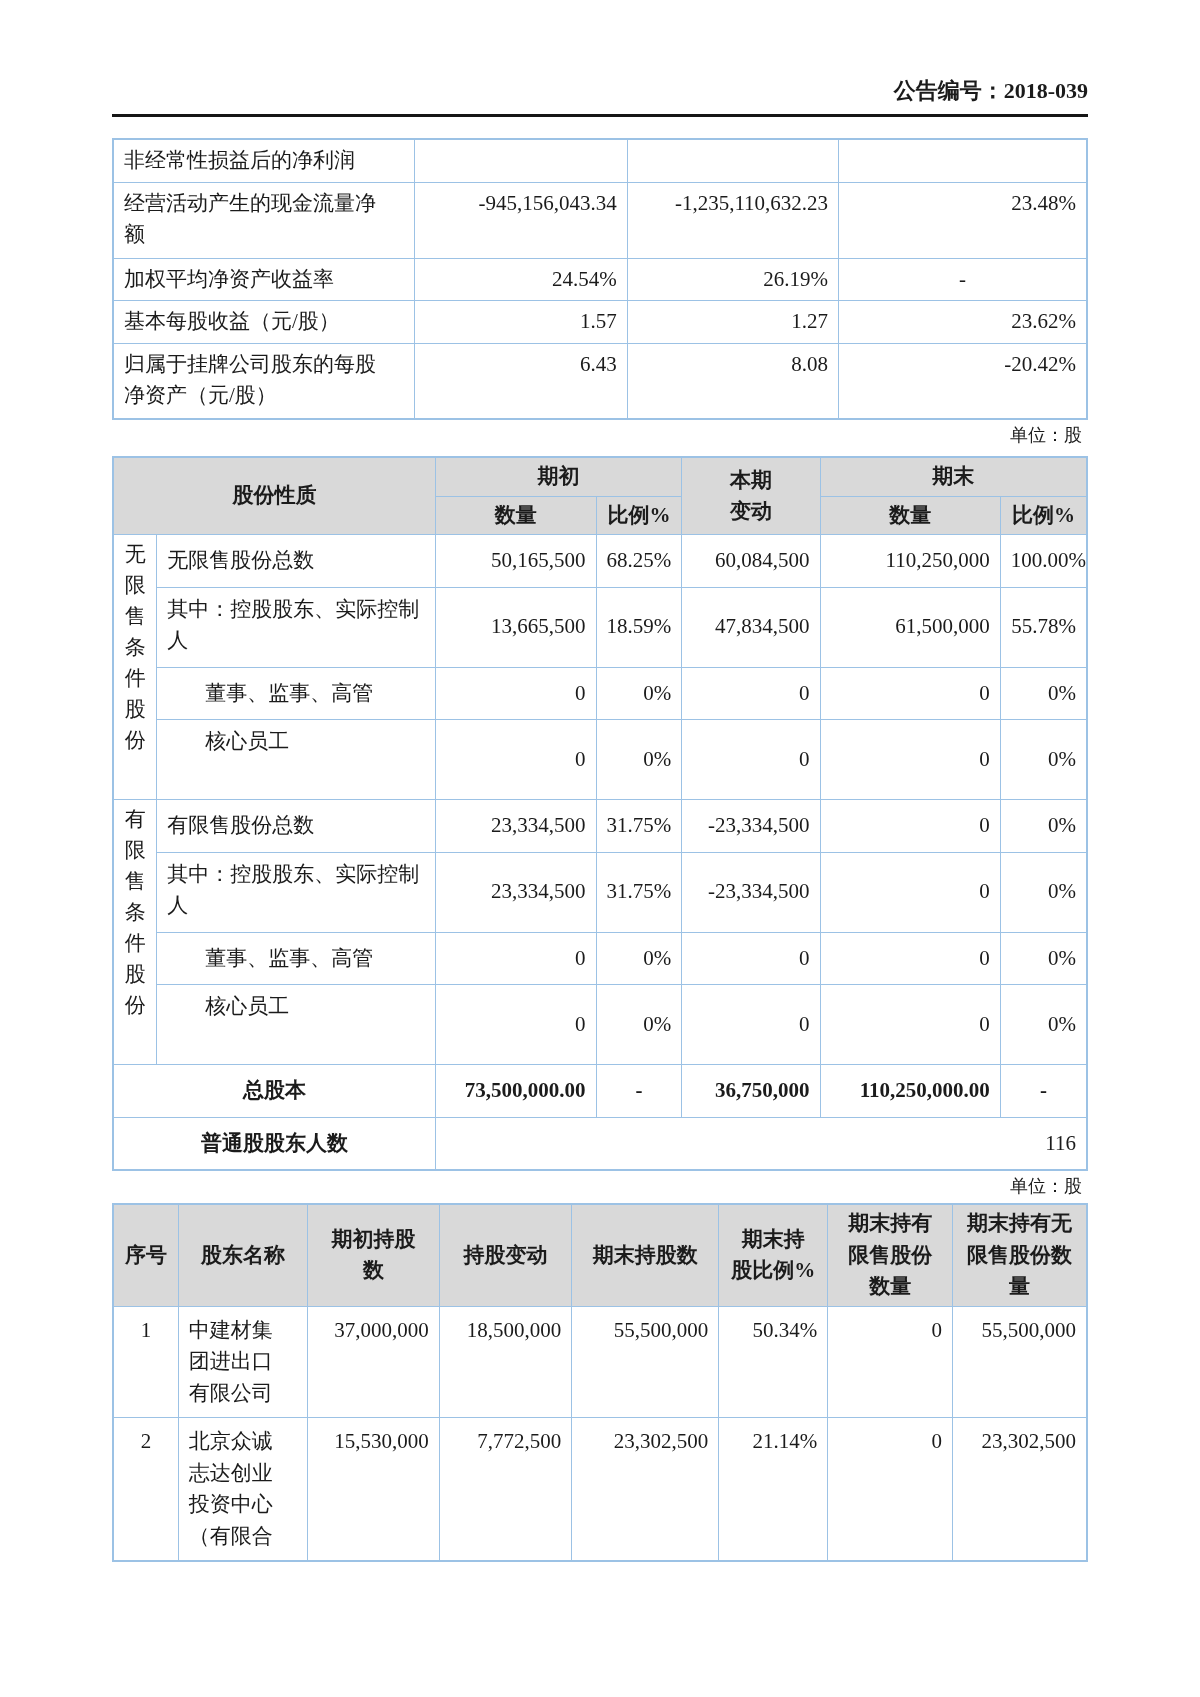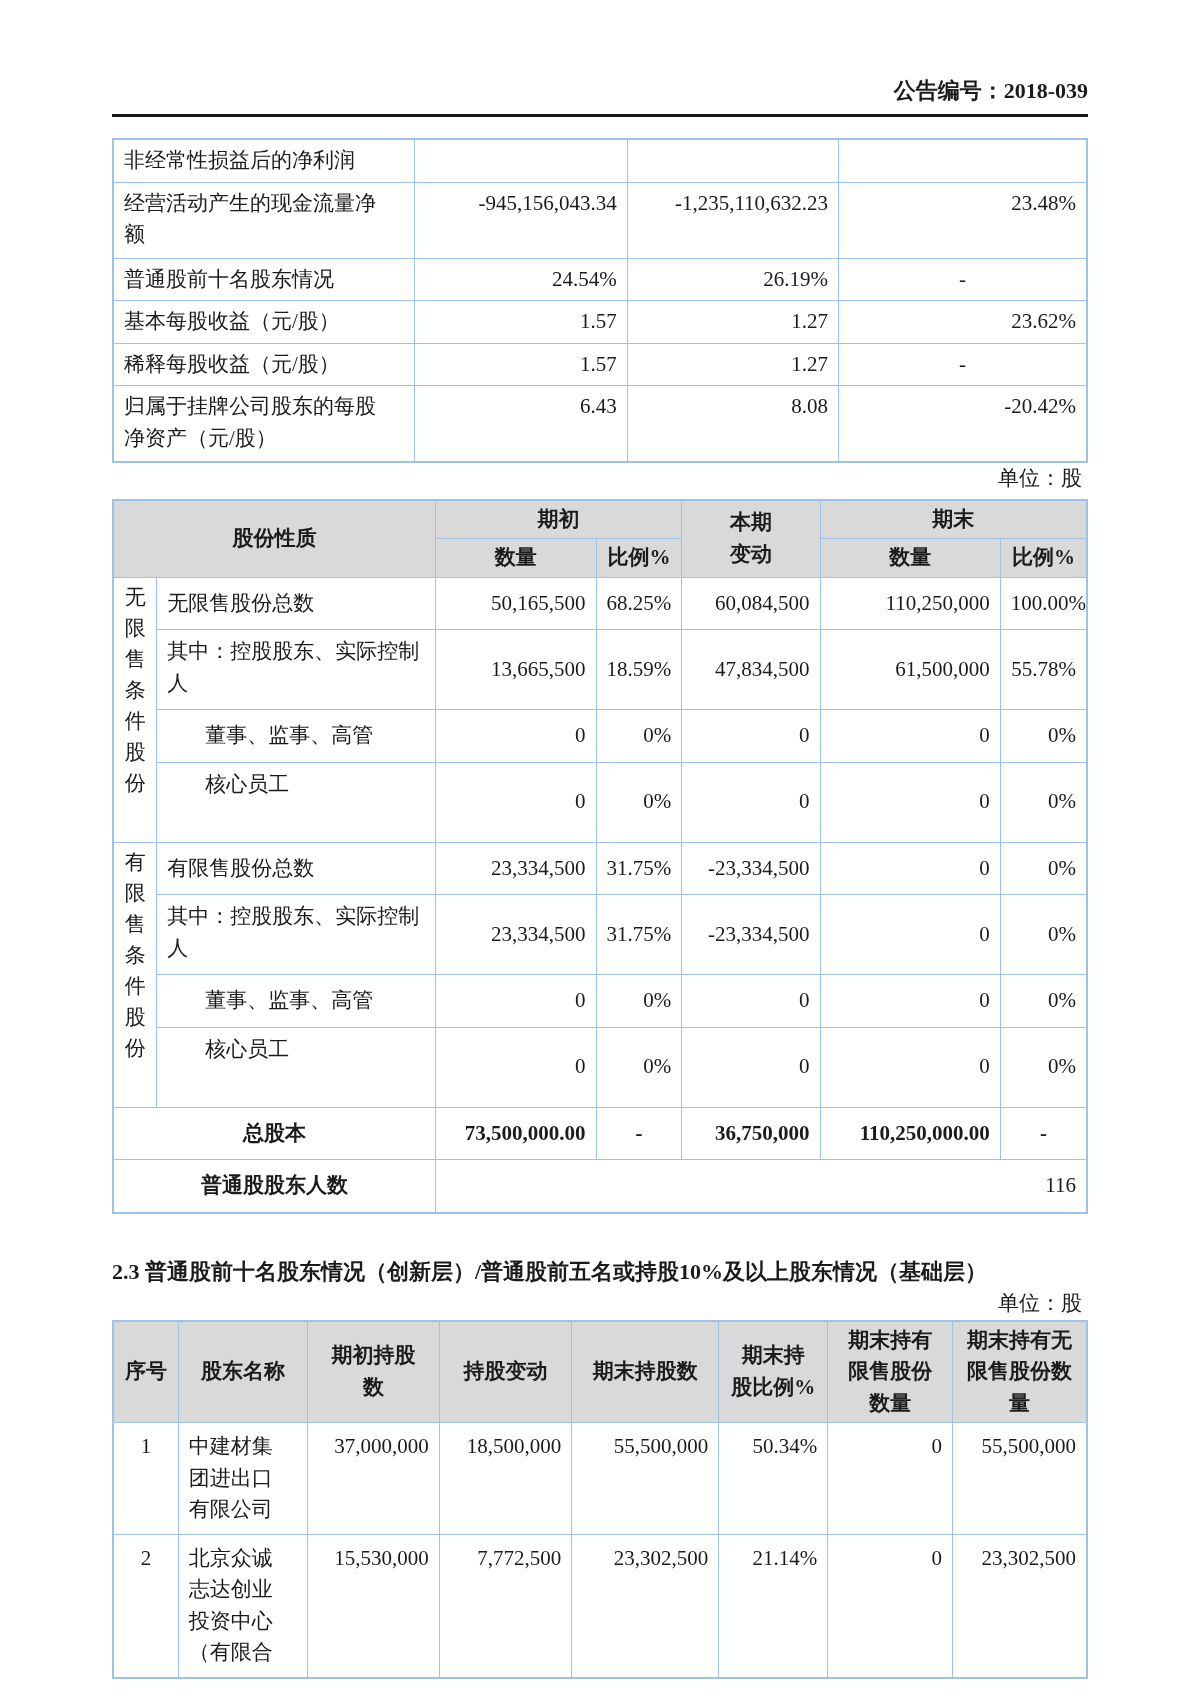--- a/index.html
+++ b/index.html
@@ -25,21 +25,21 @@
   .bold { font-weight:bold; }
 
   
   .t1 { margin-top:21px; }
   .t1 td { vertical-align:top; padding:5px 10px; }
   .t1 tr.h42 { height:42px; }
   .t1 tr.h76 { height:76px; }
 
   .sec-title { margin-top:16px; font-weight:bold; font-size:22px; line-height:32px; }
   .sec-title.gap { margin-top:42px; }
-  .unit { margin-top:2px; text-align:right; font-size:21px; line-height:26px; padding-right:6px; }
+  .unit { margin-top:2px; text-align:right; font-size:18px; line-height:26px; padding-right:6px; }
 
   
   .t2 { margin-top:8px; }
   .t2 td { vertical-align:middle; padding:10px 10px; }
   .t2 thead tr { height:32px; }
   .t2 tr.r-std { height:38px; }
   .t2 tr.r-mid { height:62px; }
   .t2 tr.r-tall { height:80px; }
   .t2 tr.r-sum { height:42px; }
   .t2 .side { text-align:center; vertical-align:top; padding:4px 2px; line-height:31px; }
@@ -77,36 +77,30 @@
         <td class="num"></td>
       </tr>
       <tr class="h76">
         <td class="pre">经营活动产生的现金流量净
 额</td>
         <td class="num">-945,156,043.34</td>
         <td class="num">-1,235,110,632.23</td>
         <td class="num">23.48%</td>
       </tr>
       <tr class="h42">
-        <td>普通股前十名股东情况</td>
+        <td>加权平均净资产收益率</td>
         <td class="num">24.54%</td>
         <td class="num">26.19%</td>
         <td class="num ctr">-</td>
       </tr>
       <tr class="h42">
         <td>基本每股收益（元/股）</td>
         <td class="num">1.57</td>
         <td class="num">1.27</td>
         <td class="num">23.62%</td>
-      </tr>
-      <tr class="h42">
-        <td>稀释每股收益（元/股）</td>
-        <td class="num">1.57</td>
-        <td class="num">1.27</td>
-        <td class="num ctr">-</td>
       </tr>
       <tr class="h76">
         <td class="pre">归属于挂牌公司股东的每股
 净资产（元/股）</td>
         <td class="num">6.43</td>
         <td class="num">8.08</td>
         <td class="num">-20.42%</td>
       </tr>
     </tbody>
   </table>
@@ -231,21 +225,20 @@
         <td class="num ctr">-</td>
       </tr>
 
       <tr class="r-sum">
         <td colspan="2" class="ctr bold">普通股股东人数</td>
         <td colspan="5" class="num">116</td>
       </tr>
     </tbody>
   </table>
 
-  <div class="sec-title gap">2.3 普通股前十名股东情况（创新层）/普通股前五名或持股10%及以上股东情况（基础层）</div>
   <div class="unit">单位：股</div>
 
   <table class="t3 tbl">
     <colgroup>
         <col style="width:6.7%">
         <col style="width:13.3%">
         <col style="width:13.5%">
         <col style="width:13.6%">
         <col style="width:15.1%">
         <col style="width:11.2%">

